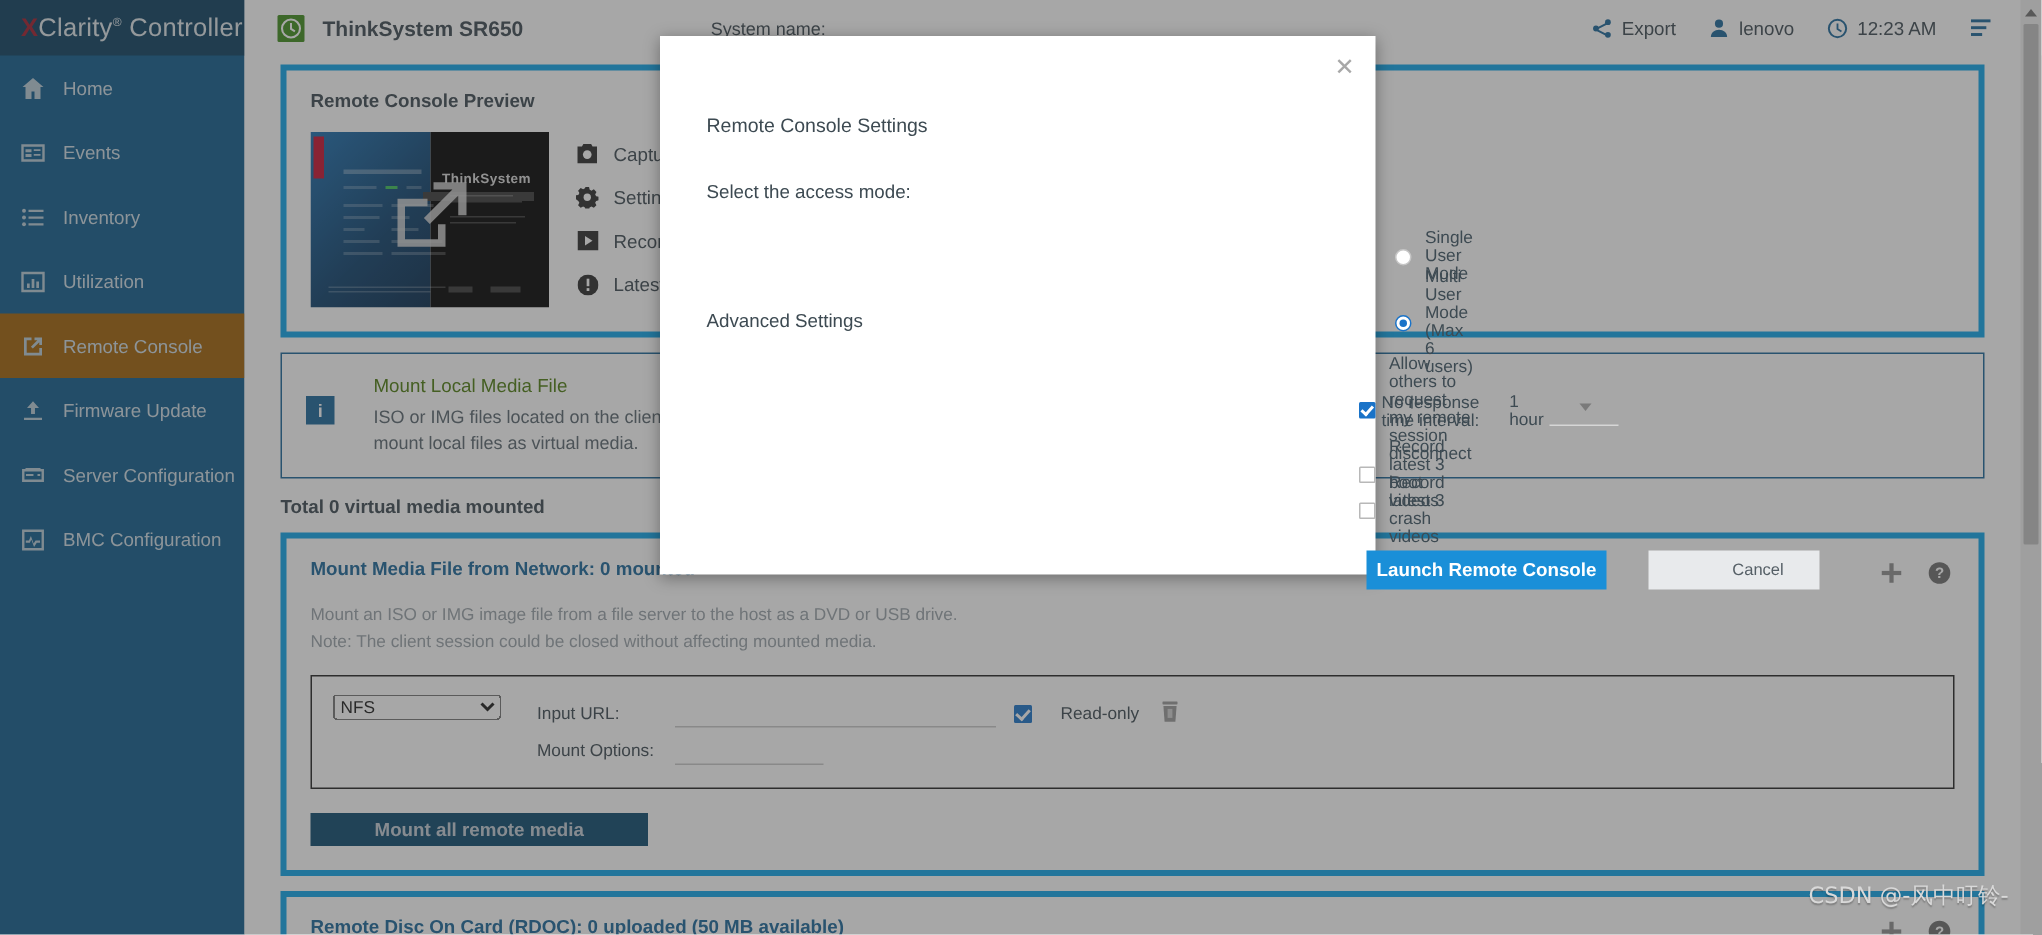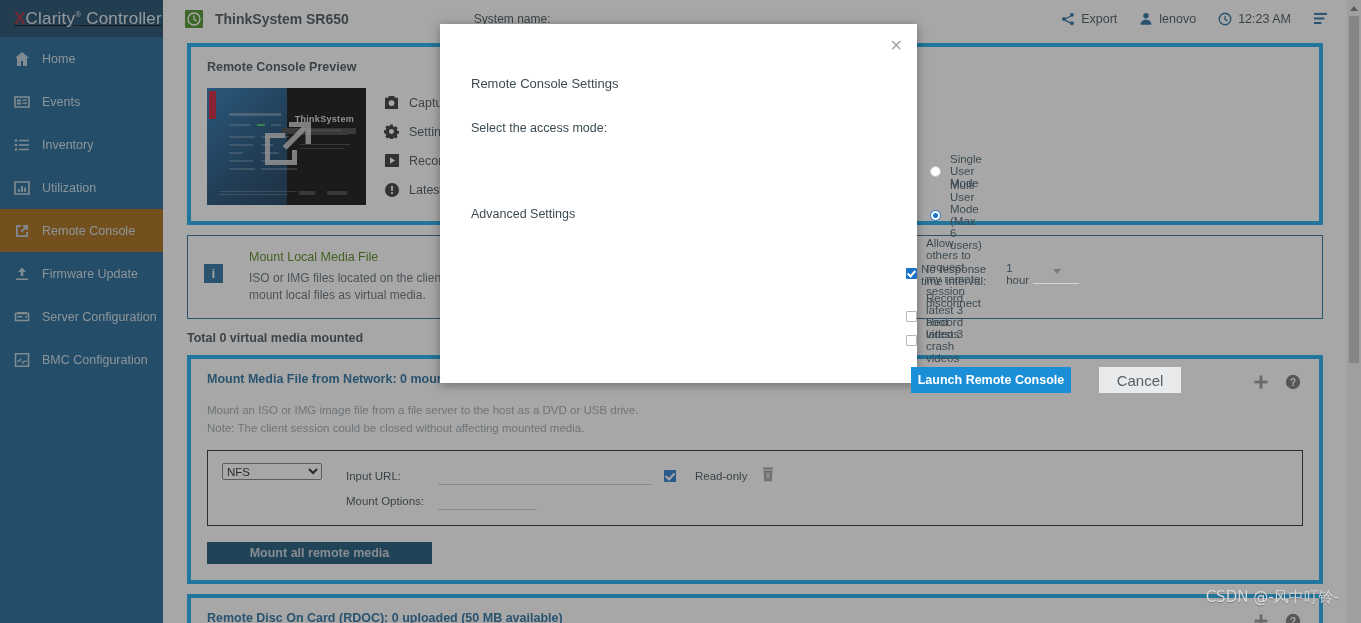--- a/index.html
+++ b/index.html
@@ -7,21 +7,21 @@
     width:1361px;height:623px;overflow:hidden;position:relative;
     background:#ffffff;
     font-family:"Liberation Sans","DejaVu Sans",sans-serif;
     -webkit-font-smoothing:antialiased;
   }
   
   #app{position:absolute;inset:0;}
 
   
   #sidebar{position:absolute;left:0;top:0;width:163px;height:623px;background:#0f5c8c;}
-  #sidebar-header{height:37px;background:#0b3f60;display:flex;align-items:center;padding-left:14px;box-sizing:border-box;text-decoration:underline;}
+  #sidebar-header{height:37px;background:#0b3f60;display:flex;align-items:center;padding-left:14px;box-sizing:border-box;}
   .logo{font-size:17px;color:#dfe6ea;letter-spacing:.2px;white-space:nowrap;}
   .logo .x{color:#a01b2b;font-weight:bold;}
   .logo .reg{font-size:8px;vertical-align:super;}
   .nav-item{height:43px;display:flex;align-items:center;padding-left:14px;box-sizing:border-box;color:#cfdde6;font-size:12.5px;cursor:pointer;}
   .nav-item.active{background:#a16207;}
   .nav-ico{width:16px;height:16px;margin-right:12px;flex:0 0 16px;display:flex;align-items:center;justify-content:center;}
   .nav-ico svg{display:block;fill:#b9ccd8;}
 
   
   #topbar{position:absolute;left:163px;top:0;right:0;height:37px;background:#ffffff;display:flex;align-items:center;}
@@ -63,21 +63,21 @@
   .info-title{font-size:12.5px;color:#4d7c0f;font-weight:normal;margin-bottom:6px;}
   .info-body{font-size:12px;color:#5a676f;line-height:17px;}
   .total-line{margin:0 24px 10px 24px;font-size:12.5px;color:#3d4a52;font-weight:bold;}
 
   
   .net-head{display:flex;align-items:flex-start;}
   .net-title{font-size:12.5px;color:#1a6699;font-weight:bold;flex:1;}
   .head-ico{width:20px;height:20px;display:flex;align-items:center;justify-content:center;cursor:pointer;margin-left:12px;}
   .net-desc{font-size:11.5px;color:#9aa3a9;line-height:16px;margin-top:10px;}
   .mount-panel{border:1px solid #222;margin-top:14px;padding:12px 14px;display:flex;align-items:flex-start;}
-  .sel{height:17px;width:100px;font-size:11.5px;font-family:"Liberation Sans",sans-serif;color:#1a1a1a;}
+  .sel{height:17px;width:112px;font-size:11.5px;font-family:"Liberation Sans",sans-serif;color:#1a1a1a;}
   .frm{margin-left:24px;flex:1;}
   .frm-row{display:flex;align-items:center;height:25px;font-size:11.5px;color:#3d4a52;}
   .frm-lbl{width:92px;flex:0 0 92px;}
   .uline{border:0;border-bottom:1px solid #c8c8c8;background:transparent;height:15px;font-size:11.5px;font-family:"Liberation Sans",sans-serif;outline:none;}
   .ro-wrap{display:flex;align-items:center;margin-left:12px;gap:19px;font-size:11.5px;color:#3d4a52;}
   .cb-blue{width:12px;height:12px;background:#1a73c8;position:relative;flex:0 0 12px;border-radius:1px;}
   .cb-blue:after{content:"";position:absolute;left:3px;top:1px;width:4px;height:7px;border:solid #fff;border-width:0 2px 2px 0;transform:rotate(42deg);}
   .trash{margin-left:14px;cursor:pointer;}
   .btn-disabled{margin-top:16px;width:225px;height:22px;background:#0c4a6e;color:#c4cdd6;font-size:12.5px;display:flex;align-items:center;justify-content:center;font-weight:bold;cursor:default;}
 
@@ -107,21 +107,21 @@
   .m-cb-row{position:absolute;left:466px;display:flex;align-items:center;font-size:11.5px;color:#3d4a52;cursor:pointer;}
   .cb-off{width:11px;height:11px;border:1px solid #b8b8b8;background:#fff;margin-right:9px;flex:0 0 11px;box-sizing:border-box;border-radius:1px;}
   .cb-on{width:11px;height:11px;background:#1a73c8;margin-right:9px;flex:0 0 11px;position:relative;border-radius:1px;}
   .cb-on:after{content:"";position:absolute;left:3px;top:1px;width:3px;height:6px;border:solid #fff;border-width:0 2px 2px 0;transform:rotate(42deg);}
   #m-interval{position:absolute;left:481px;top:238px;display:flex;align-items:center;font-size:11.5px;color:#3d4a52;}
   #m-int-val{margin-left:6px;padding-bottom:2px;}
   #m-int-sel{position:relative;margin-left:4px;width:78px;border-bottom:1px solid #d6d6d6;height:17px;cursor:pointer;}
   #m-int-sel .caret{position:absolute;right:18px;top:3px;width:0;height:0;border-left:4px solid transparent;border-right:4px solid transparent;border-top:5px solid #7a7a7a;}
   #m-btnrow{position:absolute;left:471px;top:343px;display:flex;gap:28px;}
   .btn-primary{width:160px;height:26px;background:#1a8fd8;color:#fff;font-size:12.5px;font-weight:bold;display:flex;align-items:center;justify-content:center;cursor:pointer;}
-  .btn-sec{width:82px;height:26px;background:#e8eaec;color:#555f66;font-size:15px;display:flex;align-items:center;justify-content:center;cursor:pointer;}
+  .btn-sec{width:82px;height:26px;background:#e8eaec;color:#555f66;font-size:11px;display:flex;align-items:center;justify-content:center;cursor:pointer;padding-left:32px;}
 
   
   #watermark{position:absolute;right:22px;bottom:16px;color:#d9d9d9;font-size:15px;font-family:"DejaVu Sans",sans-serif;text-shadow:0 1px 1px rgba(0,0,0,.25);}
 </style>
 </head>
 <body>
 
 <div id="app">
 
   <div id="sidebar">

